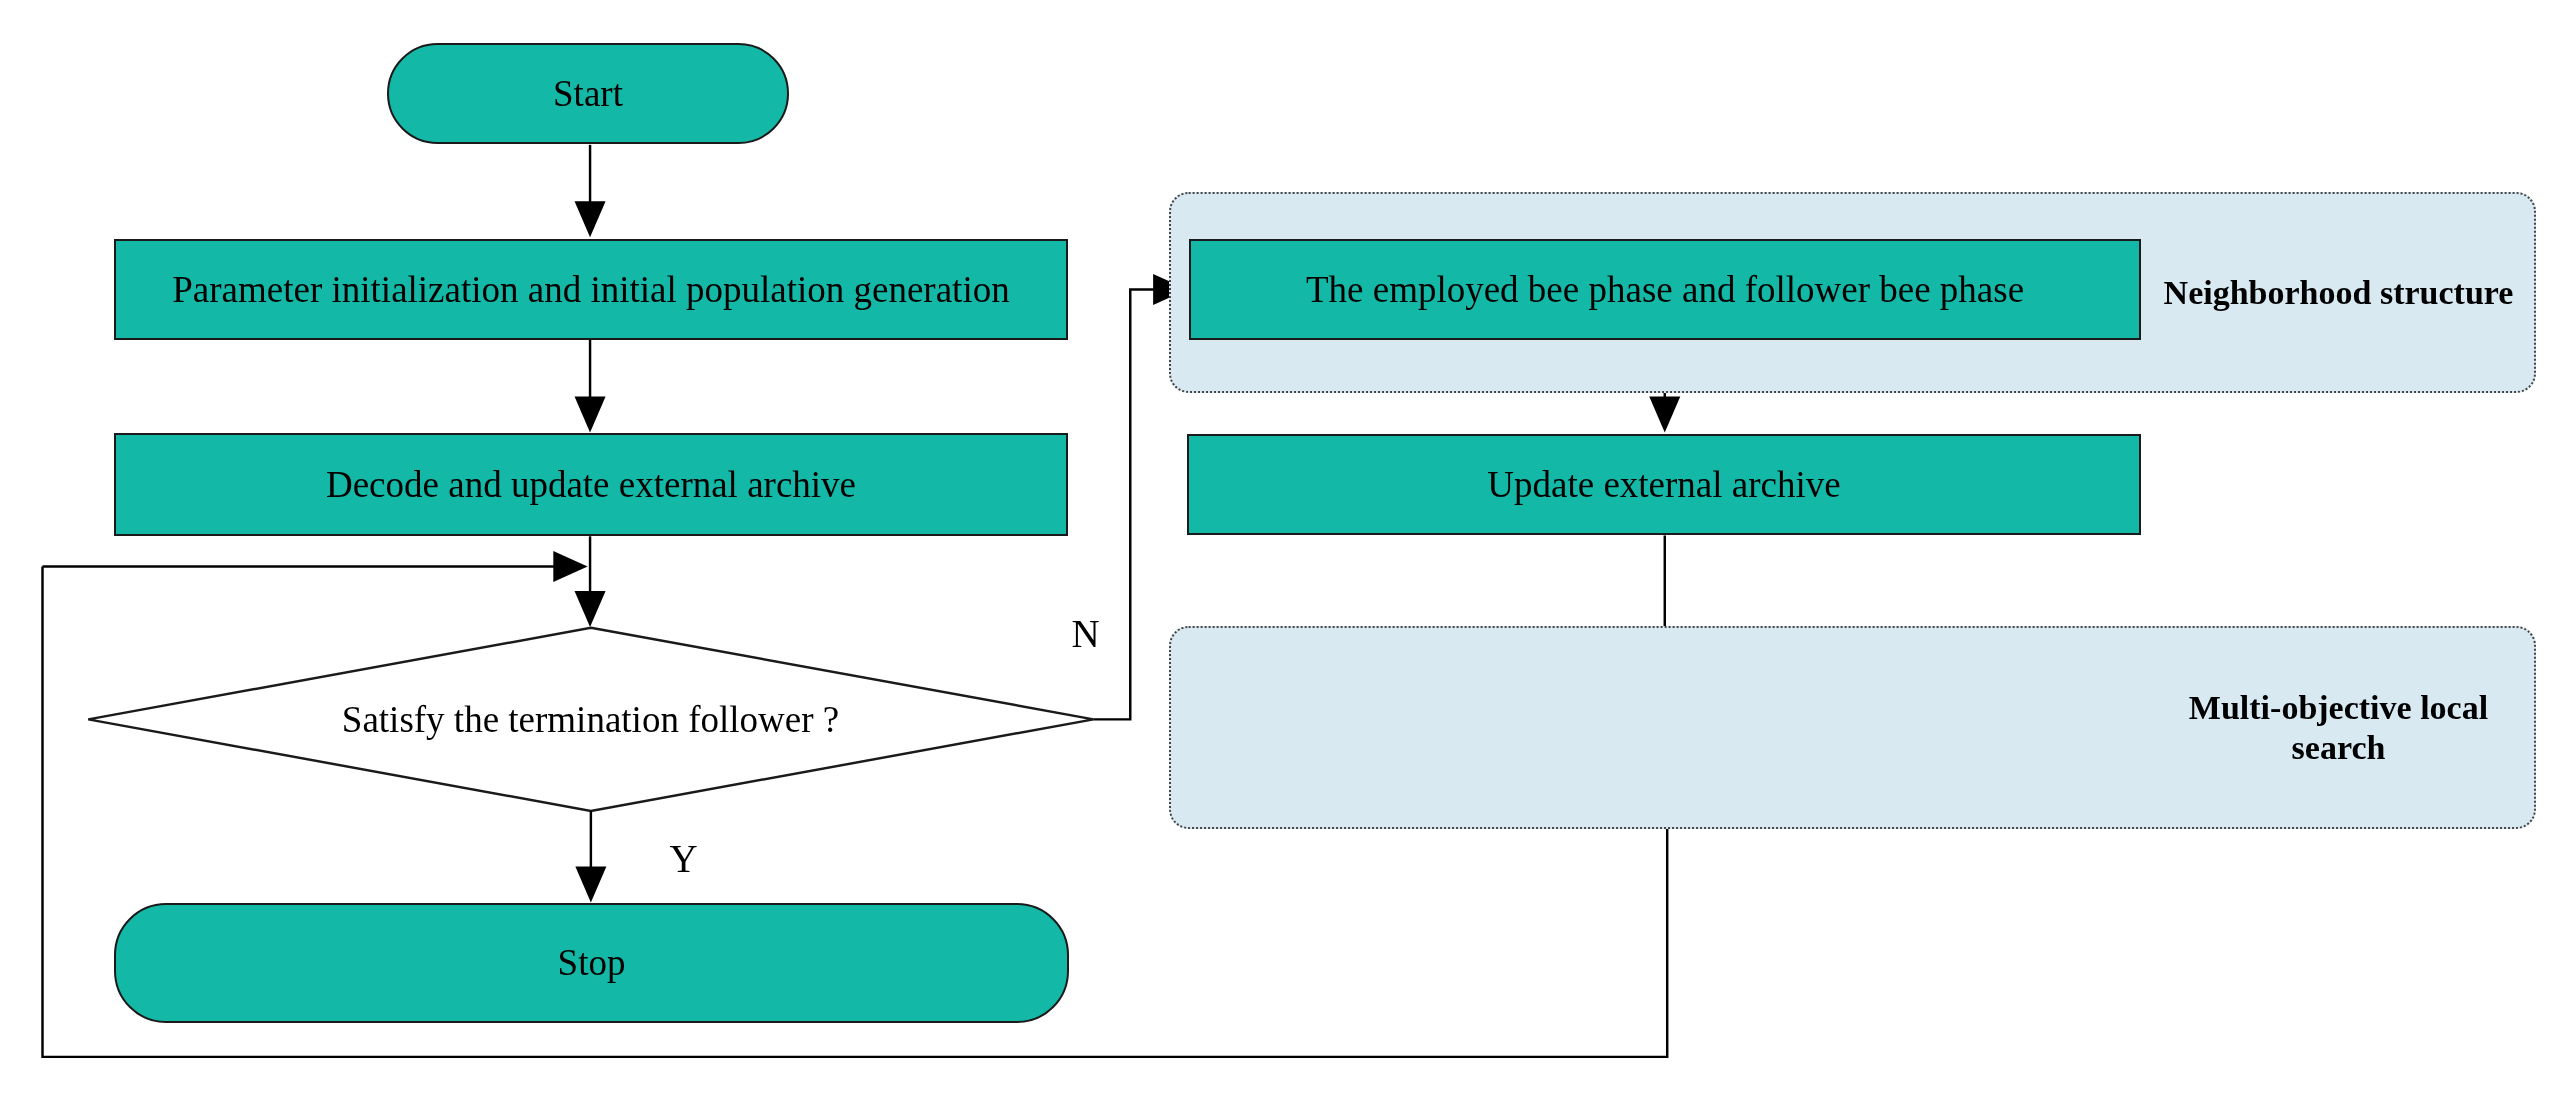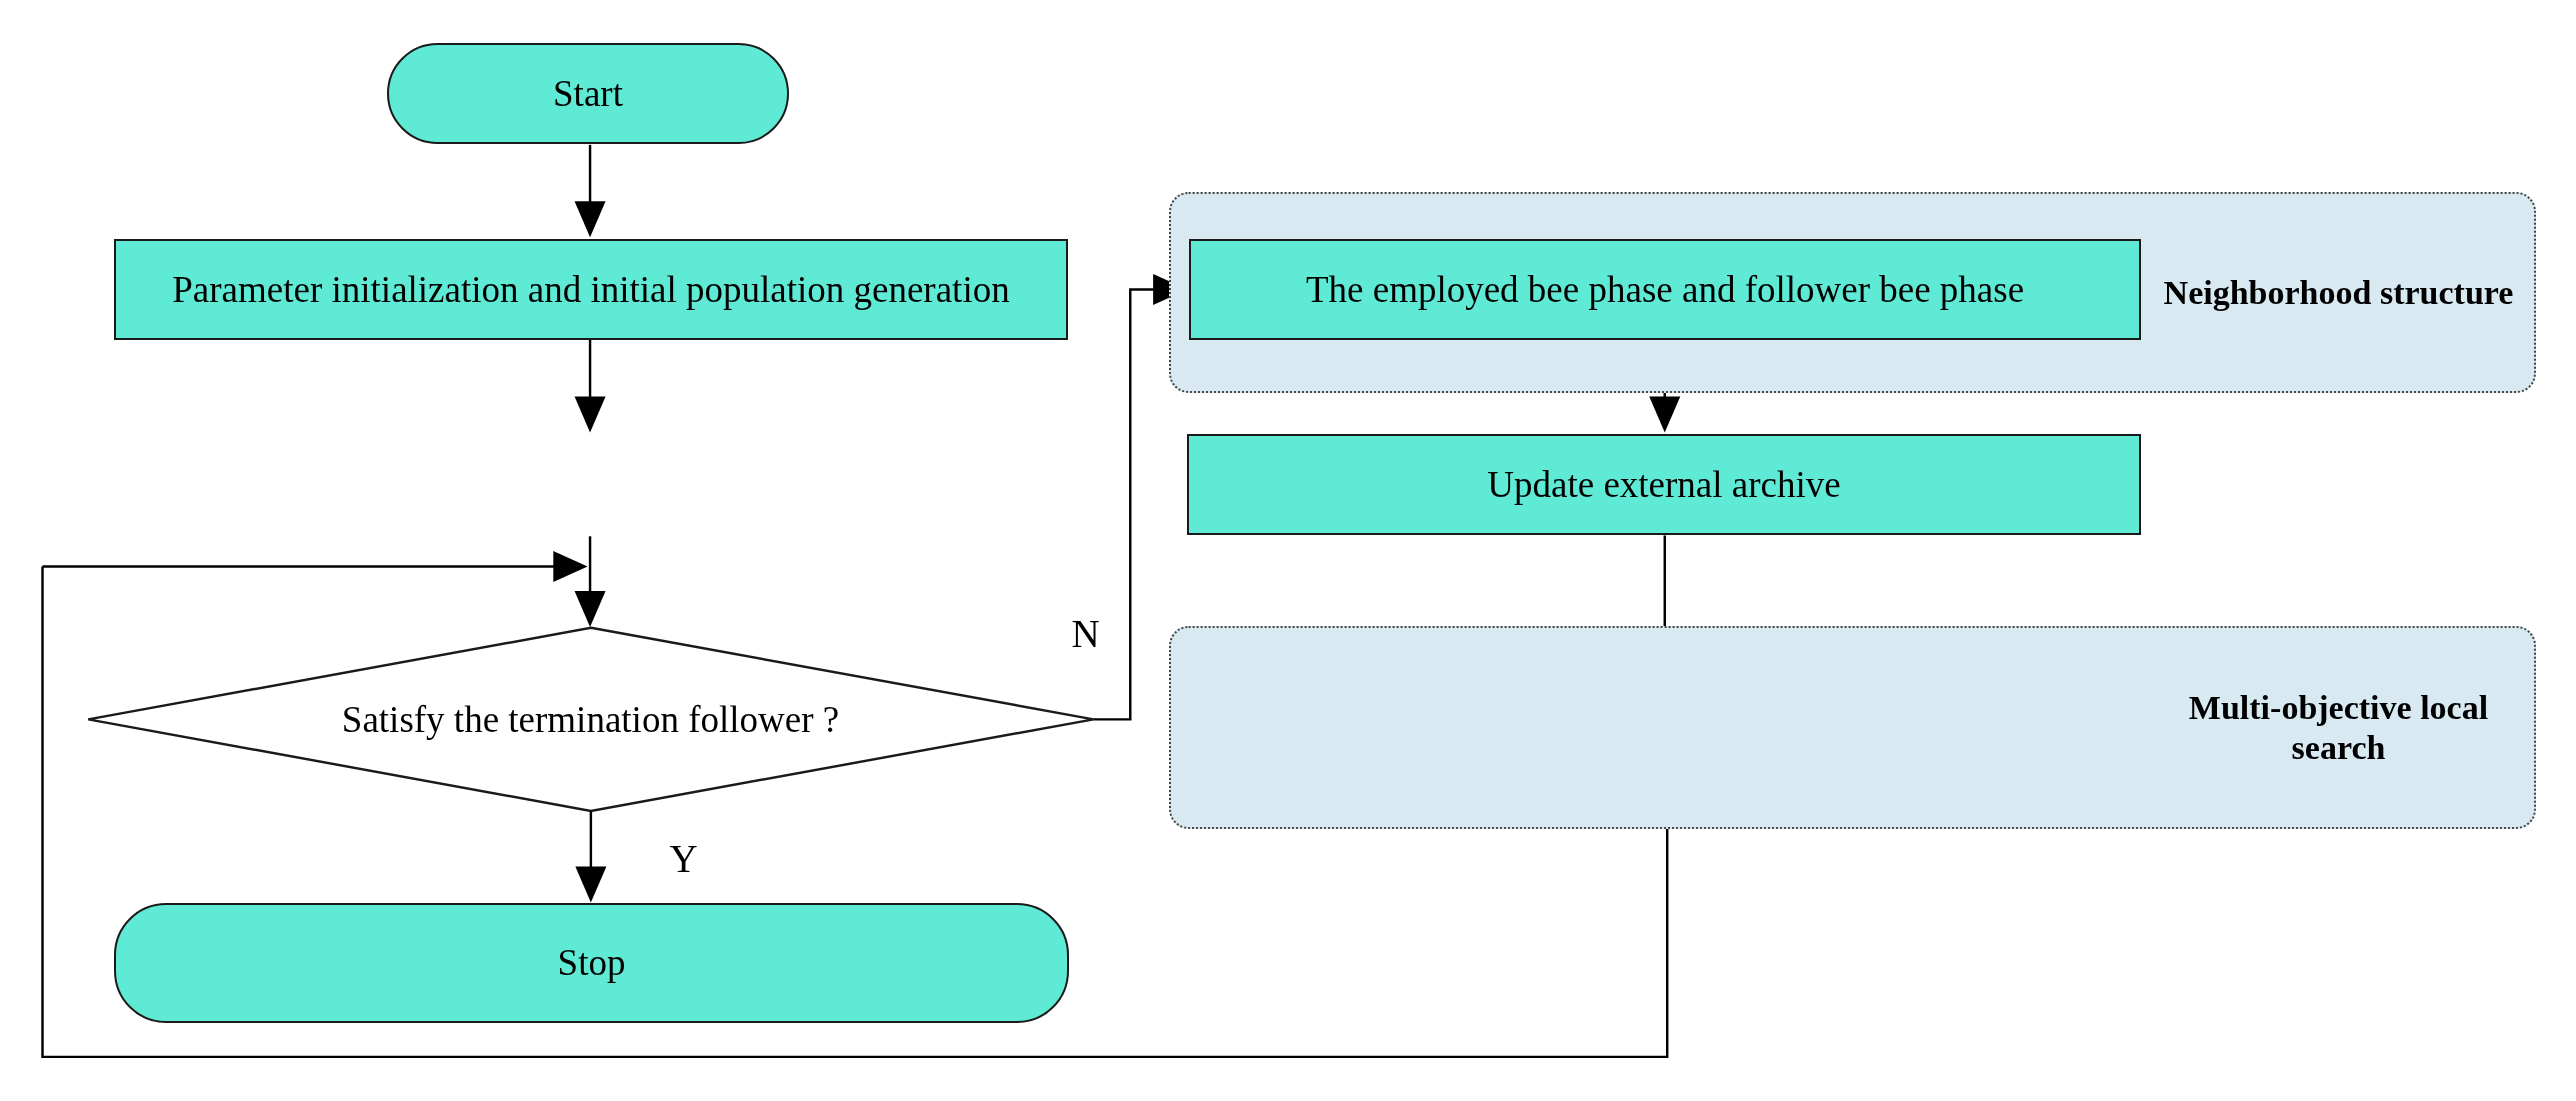--- a/index.html
+++ b/index.html
@@ -13,21 +13,21 @@
     overflow: hidden;
   }
   svg.wires {
     position: absolute;
     left: 0; top: 0;
     width: 2576px; height: 1102px;
   }
   .node {
     position: absolute;
     box-sizing: border-box;
-    background: #5eead4;
+    background: #14b8a6;
     border: 2.5px solid #1a1a1a;
     display: flex;
     align-items: center;
     justify-content: center;
     text-align: center;
     font-size: 37px;
     line-height: 1.22;
   }
   .stadium-start { left: 387px; top: 43px;  width: 402px;  height: 101px; border-radius: 51px; }
   .rect-init    { left: 114px; top: 239px; width: 954px; height: 101px; padding: 0 35px; }
@@ -108,20 +108,21 @@
 
     <path class="wire" d="M2037 655 L2037 786"></path>
     <polygon class="head" points="2037,827 2018,783 2056,783"></polygon>
   </svg>
 
   <div class="container container-1" style="background-color: rgb(217, 233, 242);"></div>
   <div class="container container-2" style="background-color: rgb(217, 233, 242);"></div>
 
   <div class="node stadium-start">Start</div>
   <div class="node rect-init">Parameter initialization and initial population generation</div>
+  <div class="node rect-decode">Decode and update external archive</div>
   <div class="diamond-text">Satisfy the termination follower ?</div>
   <div class="node stadium-stop">Stop</div>
 
   <div class="branch-label label-y">Y</div>
   <div class="branch-label label-n">N</div>
 
   <div class="node rect-employed">The employed bee phase and follower bee phase</div>
   <div class="node rect-update">Update external archive</div>
 
   <div class="container-label label-1">Neighborhood structure</div>

